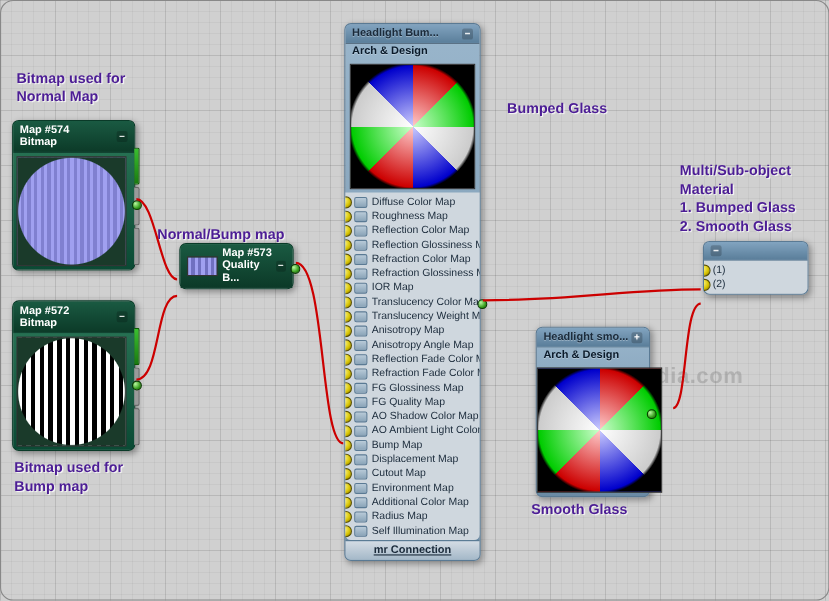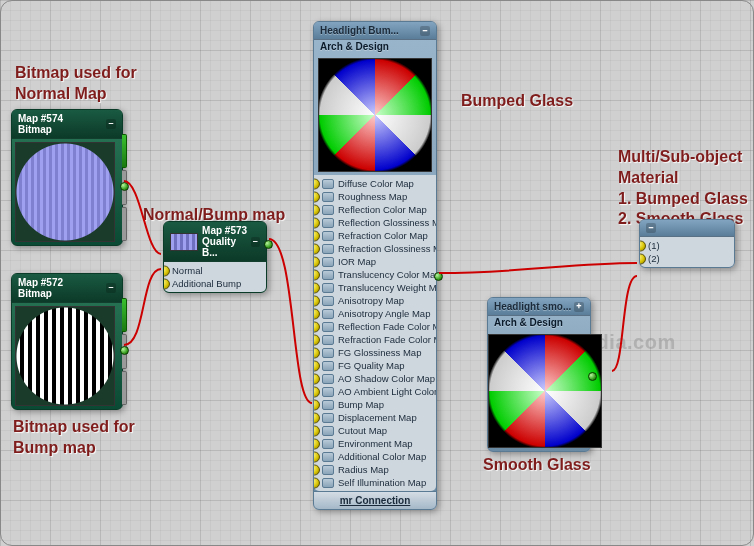--- a/index.html
+++ b/index.html
@@ -14,22 +14,22 @@
   background-size: 10px 10px, 10px 10px, 50px 50px, 50px 50px;
   font-family: Arial, sans-serif;
   font-size: 10px;
   position: relative;
   overflow: hidden;
   border-radius: 12px;
   border: 1px solid #888;
 }
 .annotation {
   position: absolute;
-  color: #7f1d1d;
-  font-size: 16px;
+  color: #4c1d95;
+  font-size: 13px;
   font-weight: bold;
   text-shadow: 1px 1px 1px rgba(255,255,255,0.9);
   line-height: 1.3;
 }
 .watermark {
   position: absolute;
   font-size: 20px; font-weight: bold;
   color: rgba(120,120,120,0.35);
   top: 330px; left: 490px;
   letter-spacing: 0.5px;
@@ -187,28 +187,20 @@
   <div class="hdr">
     <div style="display:flex;gap:4px;align-items:center">
       <div class="thumb thumb-nb" style="margin:0"></div>
       <span>
         <span>Map #573</span><br>
         <span>Quality B...</span>
       </span>
     </div>
     <span class="mini-btn">–</span>
   </div>
-  <div class="slot-list">
-    <div class="slot">
-        <span>Normal</span>
-      </div>
-    <div class="slot">
-        <span>Additional Bump</span>
-      </div>
-  </div>
   <div class="port green" style="right:-7px;top:18px"></div>
 </div>
 
 <div class="node blue" style="top:20px;left:312px;width:124px">
   <div class="hdr">
     <span>Headlight Bum...</span>
     <span class="mini-btn">–</span>
   </div>
   <div class="hdr-row2">Arch &amp; Design</div>
   <div class="thumb thumb-checkersphere" style="margin:3px auto"></div>

